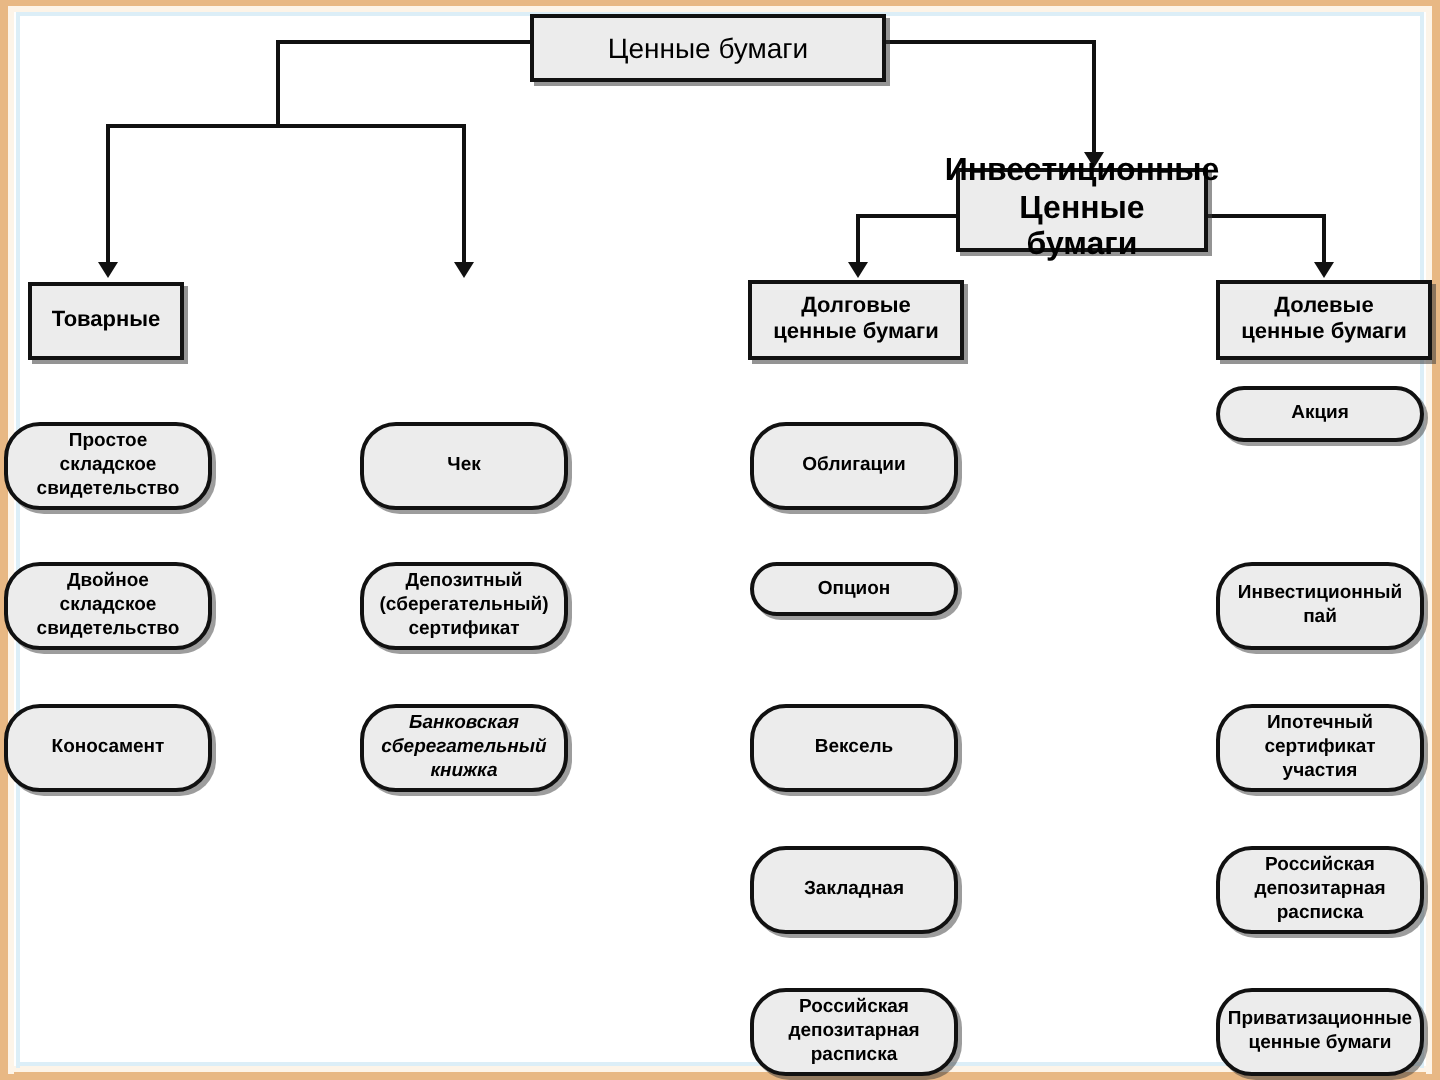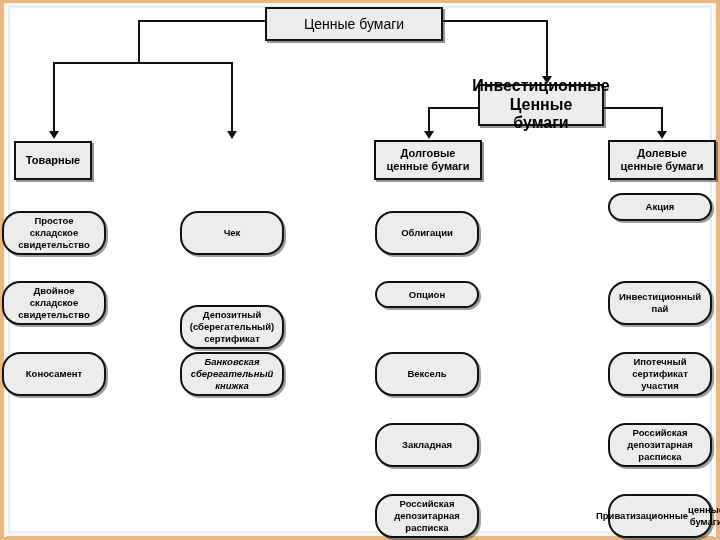--- a/index.html
+++ b/index.html
@@ -186,21 +186,21 @@
         <span>Двойное</span>
         <span>складское</span>
         <span>свидетельство</span>
       </div>
       <div class="round-node" style="left: 2px; top: 352px; width: 104px; height: 44px; flex-direction: column;">
         <span>Коносамент</span>
       </div>
       <div class="round-node" style="left: 180px; top: 211px; width: 104px; height: 44px; flex-direction: column;">
         <span>Чек</span>
       </div>
-      <div class="round-node" style="left: 180px; top: 281px; width: 104px; height: 44px; flex-direction: column; margin-top: 24px;">
+      <div class="round-node" style="left: 180px; top: 281px; width: 104px; height: 44px; flex-direction: column;">
         <span>Депозитный</span>
         <span>(сберегательный)</span>
         <span>сертификат</span>
       </div>
       <div class="round-node" style="left: 180px; top: 352px; width: 104px; height: 44px; flex-direction: column; font-style: italic;">
         <span>Банковская</span>
         <span>сберегательный</span>
         <span>книжка</span>
       </div>
       <div class="round-node" style="left: 375px; top: 211px; width: 104px; height: 44px; flex-direction: column;">
@@ -230,19 +230,19 @@
       <div class="round-node" style="left: 608px; top: 352px; width: 104px; height: 44px; flex-direction: column;">
         <span>Ипотечный</span>
         <span>сертификат</span>
         <span>участия</span>
       </div>
       <div class="round-node" style="left: 608px; top: 423px; width: 104px; height: 44px; flex-direction: column;">
         <span>Российская</span>
         <span>депозитарная</span>
         <span>расписка</span>
       </div>
-      <div class="round-node" style="left: 608px; top: 494px; width: 104px; height: 44px; ">
+      <div class="round-node" style="left: 608px; top: 494px; width: 104px; height: 44px; flex-direction: column;">
         <span>Приватизационные</span>
         <span>ценные бумаги</span>
       </div>
     </div>
 
 </div>
 
 </body></html>

